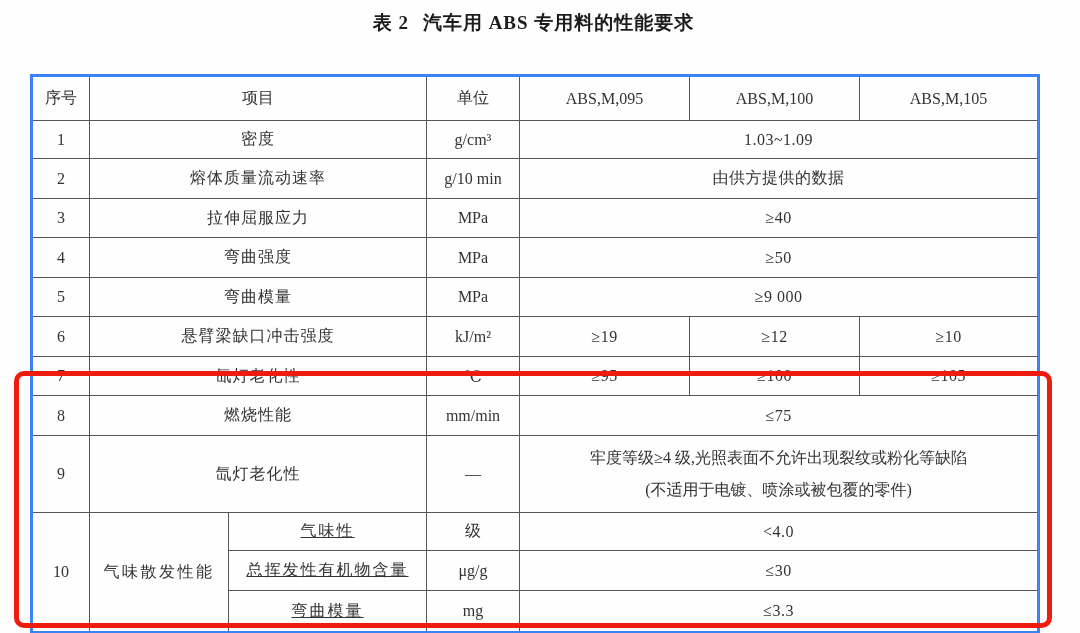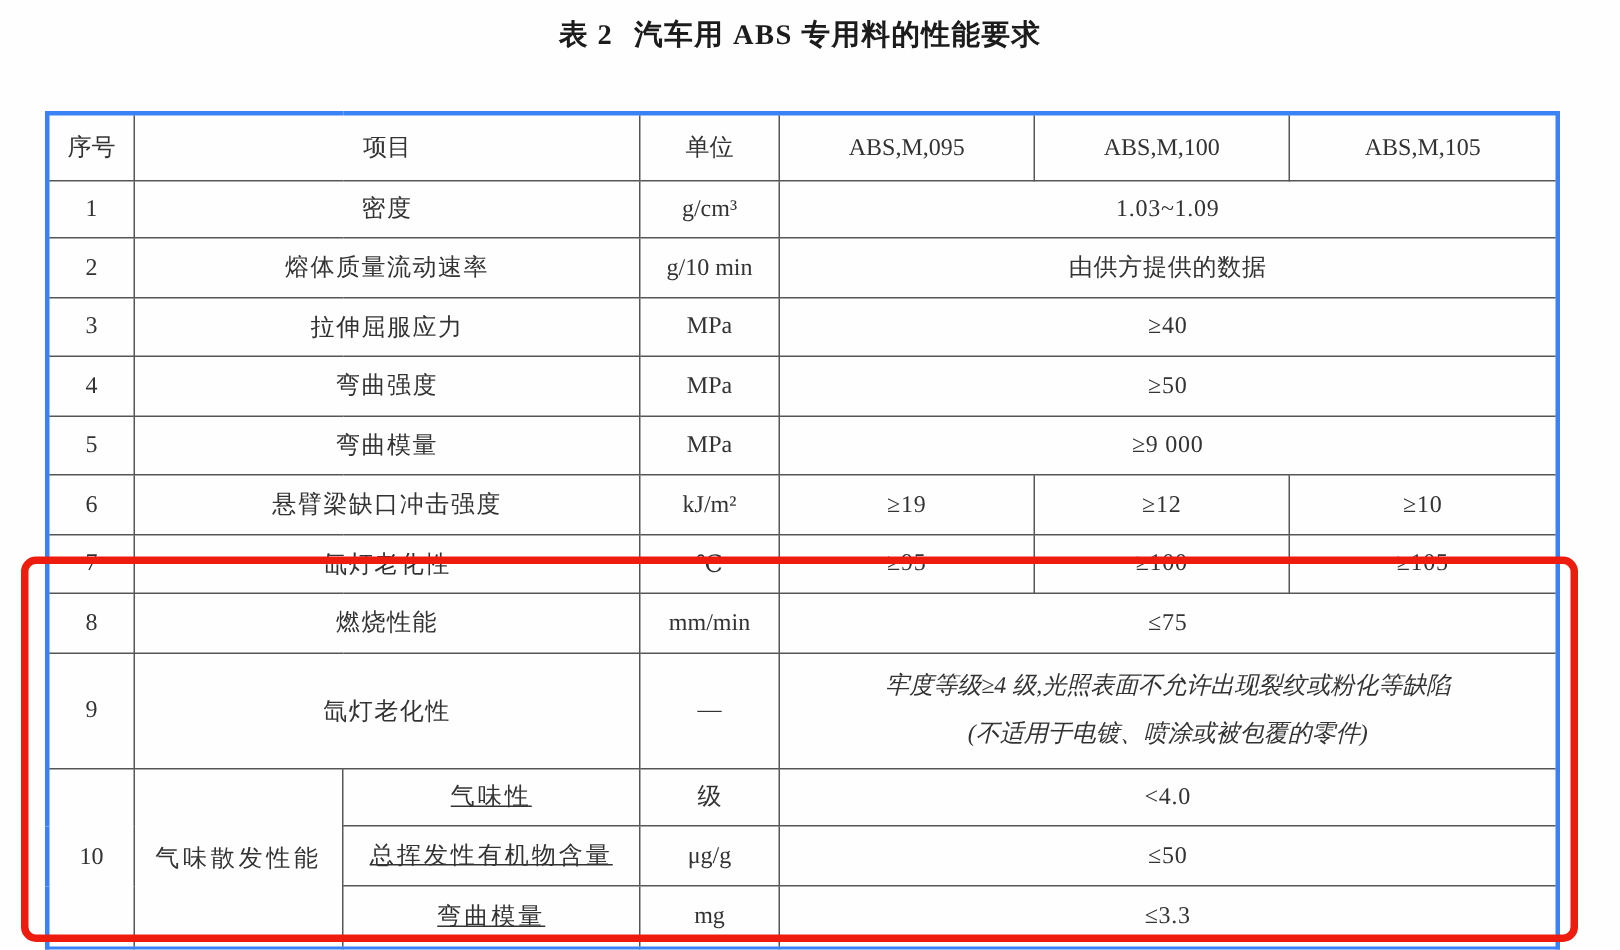--- a/index.html
+++ b/index.html
@@ -27,21 +27,21 @@
   table.spec td{
     border:1.6px solid #565656;
     text-align:center;vertical-align:middle;
     font-size:16px;color:#333333;
     padding:0 3px;overflow:hidden;
   }
   td.item-cell{letter-spacing:1px;}
   td.odor-group{letter-spacing:2.5px;}
   td.sub-item{letter-spacing:2px;font-size:15.5px;text-decoration:underline;}
   td.value-cell{letter-spacing:0.5px;margin-top:27px;}
-  td.long-value{font-size:15.5px;line-height:32px;padding:4px 6px;font-style:italic;}
+  td.long-value{font-size:15.5px;line-height:32px;padding:4px 6px;}
 
   .highlight-box{
     position:absolute;left:14px;top:371px;
     width:1038px;height:257px;box-sizing:border-box;
     border:5px solid #ee1c0f;border-radius:10px;
     pointer-events:none;background:transparent;
   }
 </style>
 </head>
 <body>
@@ -147,21 +147,21 @@
       <td rowspan="3">10</td>
       <td rowspan="3" class="odor-group">气味散发性能</td>
       <td class="sub-item">气味性</td>
       <td>级</td>
       <td colspan="3" class="value-cell">&lt;4.0</td>
     </tr>
 
     <tr style="height:40px">
       <td class="sub-item">总挥发性有机物含量</td>
       <td>μg/g</td>
-      <td colspan="3" class="value-cell">≤50</td>
+      <td colspan="3" class="value-cell">≤30</td>
     </tr>
 
     <tr style="height:42px">
       <td class="sub-item">弯曲模量</td>
       <td>mg</td>
       <td colspan="3" class="value-cell">≤3.3</td>
     </tr>
   </tbody>
     </table>
 

